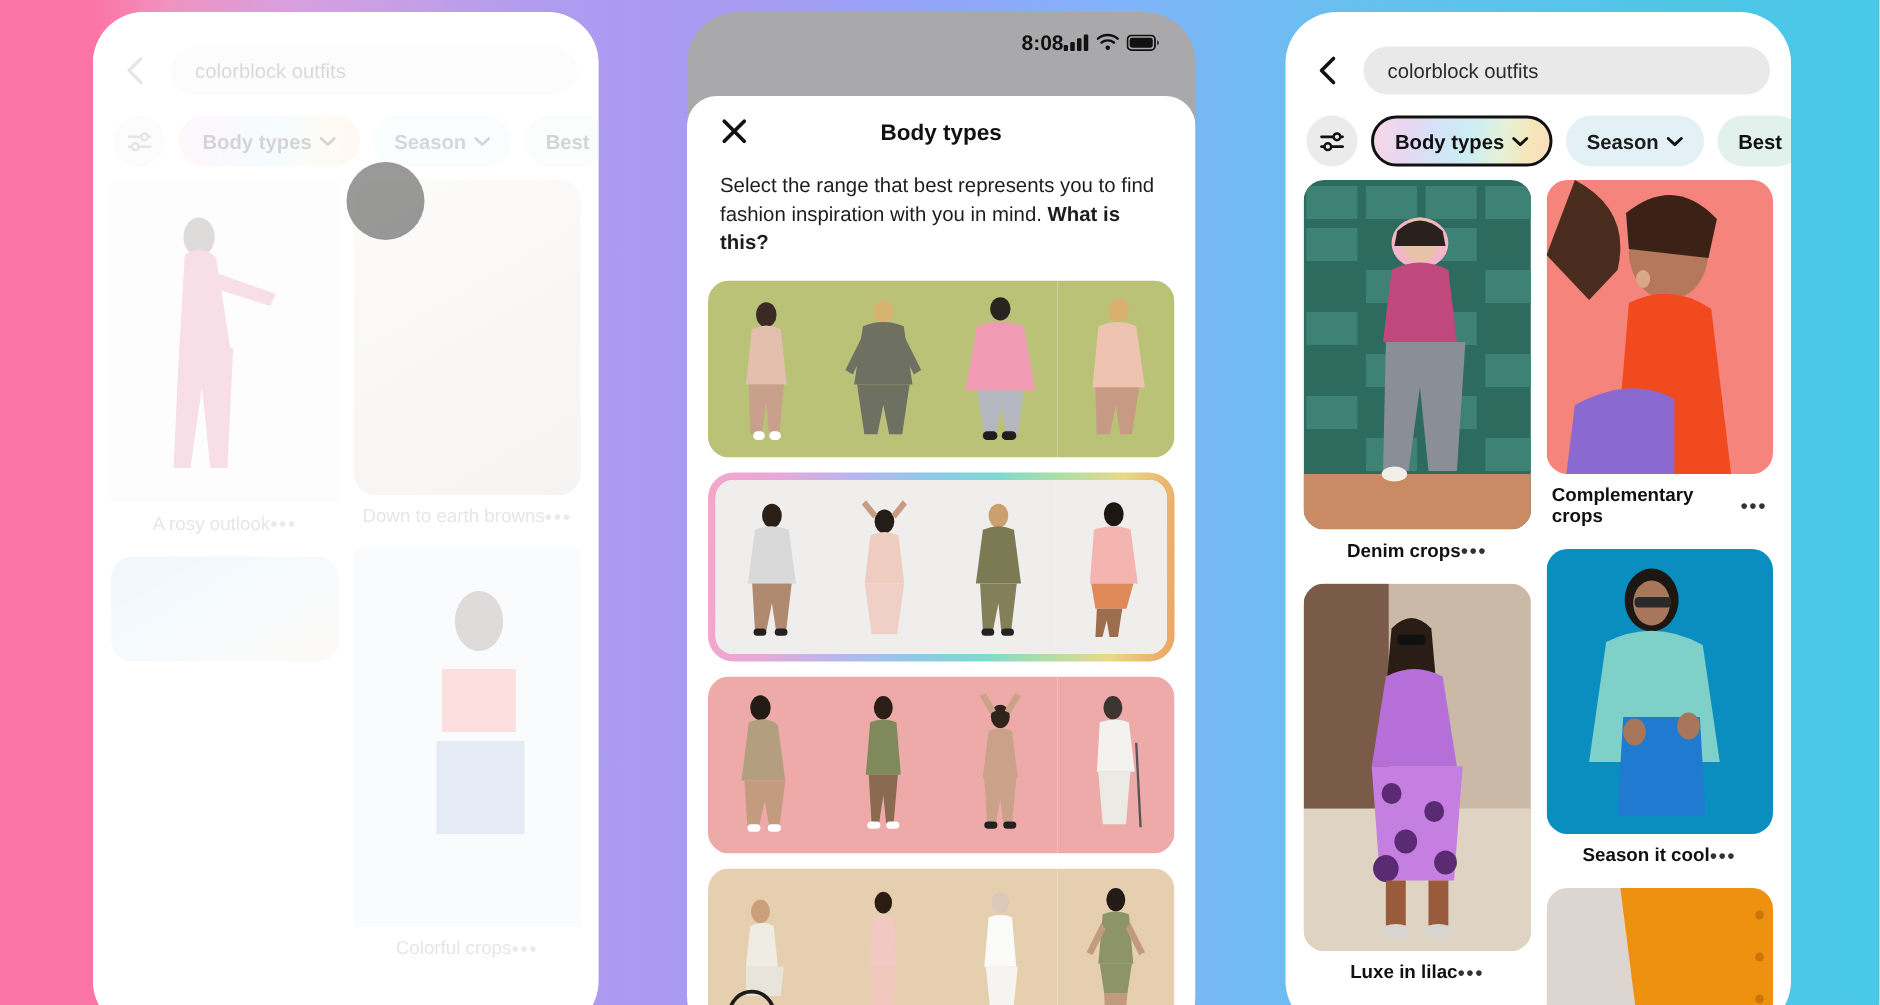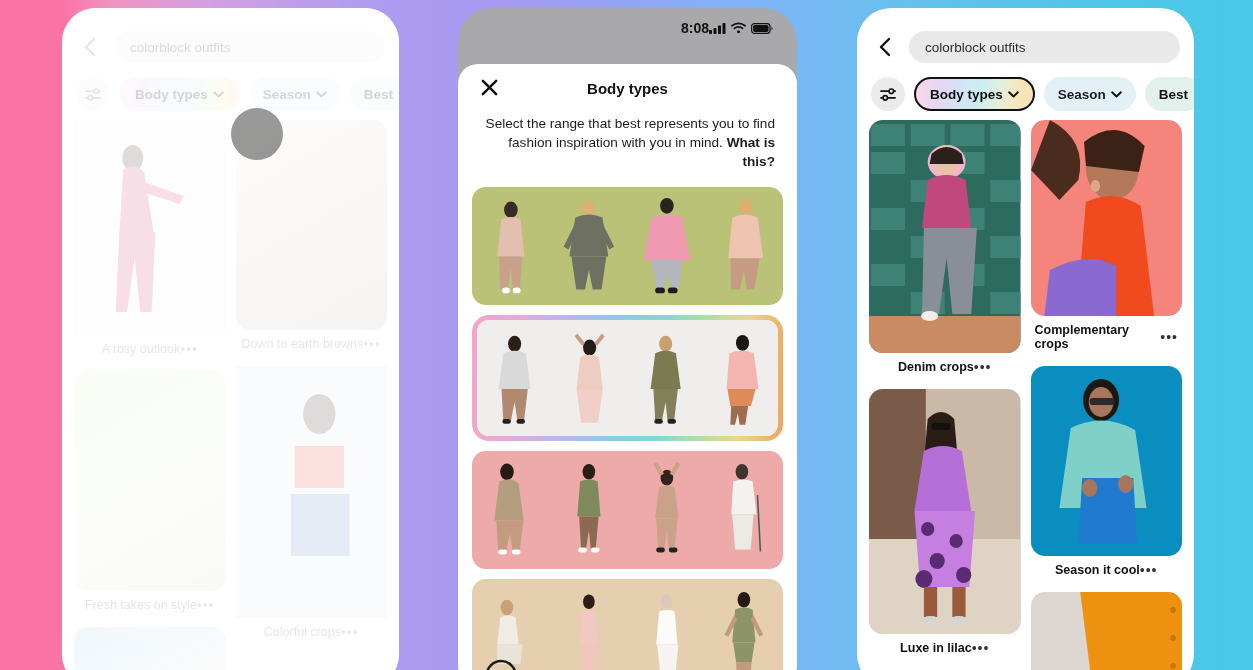--- a/index.html
+++ b/index.html
@@ -167,21 +167,21 @@
     height:48px;
     display:flex; align-items:center; justify-content:center;
   }
   .sheet-title { font-size:15px; font-weight:bold; color:#111; }
   .sheet-close {
     position:absolute; left:8px; top:14px;
     font-size:19px; font-weight:bold; color:#111;
     line-height:1;
   }
   .sheet-desc {
-    text-align:right;
+    text-align:left;
     font-size:13.6px;
     line-height:19px;
     color:#1d1d1d;
     padding:2px 8px 16px 8px;
   }
   .sheet-desc b { font-weight:bold; }
   .bt-row {
     display:flex;
     border-radius:14px;
     overflow:hidden;
@@ -258,27 +258,20 @@
           <svg width="100%" height="100%" viewBox="0 0 160 215" preserveAspectRatio="none">
             <rect width="160" height="215" fill="#f7f1f2"></rect>
             <ellipse cx="62" cy="38" rx="11" ry="13" fill="#4a3a38"></ellipse>
             <path d="M52 50 q12 -8 22 2 l10 60 -36 2z" fill="#d94a79"></path>
             <path d="M48 112 l38 0 -4 80 -12 0 -6 -54 -8 54 -12 0z" fill="#d94a79"></path>
             <path d="M74 62 l42 14 -4 8 -40 -12z" fill="#d94a79"></path>
           </svg>
         </div>
         <div class="pin-meta">
           <span class="pin-title">A rosy outlook</span>
-          <span class="dots">•••</span>
-        </div>
-      </div>
-      <div class="pin">
-        <div class="pin-img" style="height:220px;background:linear-gradient(150deg,#d8f0c8,#eef5e6 60%,#ddd9d2);"></div>
-        <div class="pin-meta">
-          <span class="pin-title">Fresh takes on style</span>
           <span class="dots">•••</span>
         </div>
       </div>
       <div class="pin">
         <div class="pin-img" style="height:70px;background:linear-gradient(150deg,#a9d4ee,#cfe5f3 55%,#f0dfc6);"></div>
       </div>
     </div>
 
     <div class="col">
       <div class="pin">

